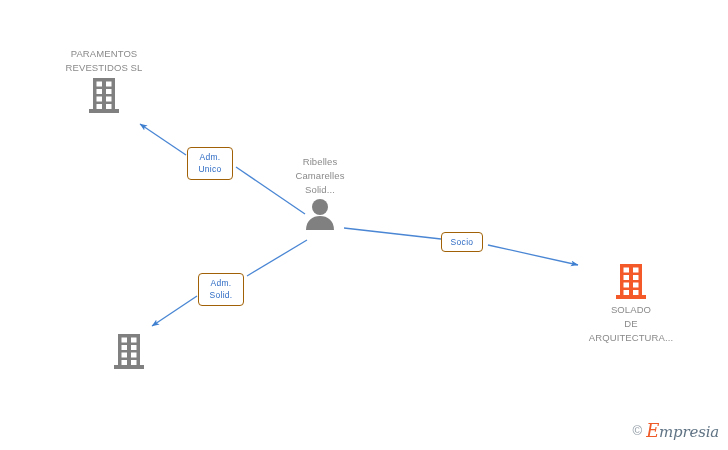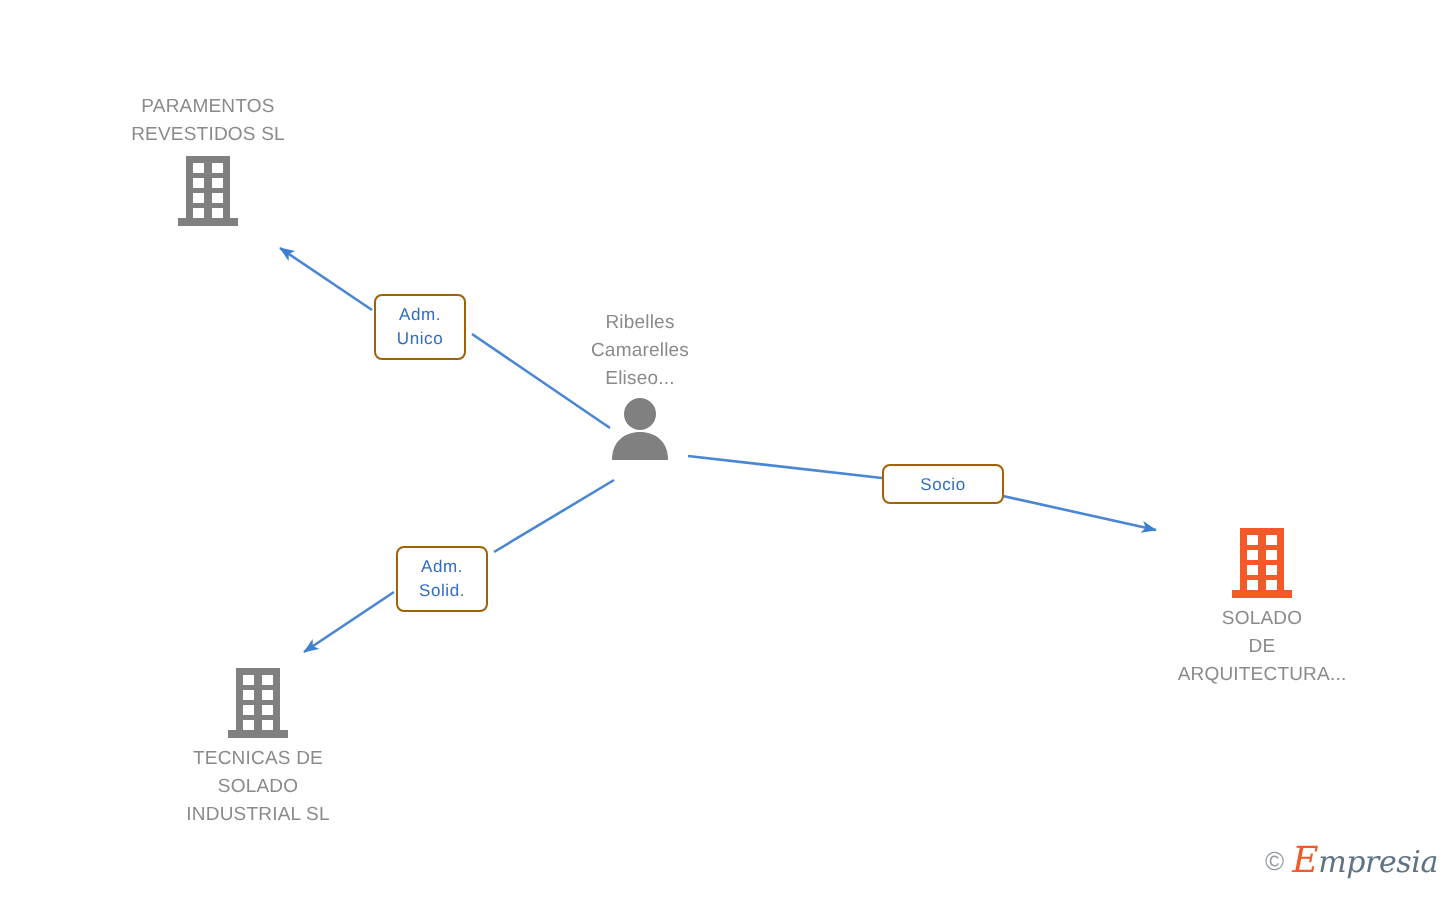--- a/index.html
+++ b/index.html
@@ -135,43 +135,40 @@
       <rect x="19" y="19.5" width="5.5" height="5" fill="#ffffff"></rect>
       <rect x="9.5" y="27" width="5.5" height="5" fill="#ffffff"></rect>
       <rect x="19" y="27" width="5.5" height="5" fill="#ffffff"></rect>
       <rect x="2" y="32" width="30" height="4" fill="#808080"></rect>
     </svg>
   </div>
 
   <div class="node" style="left:320px; top:155px;">
     <div class="node-label above">Ribelles
 Camarelles
-Eliseo...</div>
+Solid...</div>
     <svg class="node-icon person" viewBox="0 0 36 32">
       <circle cx="18" cy="9" r="8" fill="#808080"></circle>
       <path d="M4,32 C4,22.5 10.5,18 18,18 C25.5,18 32,22.5 32,32 Z" fill="#808080"></path>
     </svg>
   </div>
 
   <div class="node" style="left:129px; top:333px;">
     <svg class="node-icon" viewBox="0 0 34 38">
       <rect x="6" y="1" width="22" height="31" fill="#808080"></rect>
       <rect x="9.5" y="4.5" width="5.5" height="5" fill="#ffffff"></rect>
       <rect x="19" y="4.5" width="5.5" height="5" fill="#ffffff"></rect>
       <rect x="9.5" y="12" width="5.5" height="5" fill="#ffffff"></rect>
       <rect x="19" y="12" width="5.5" height="5" fill="#ffffff"></rect>
       <rect x="9.5" y="19.5" width="5.5" height="5" fill="#ffffff"></rect>
       <rect x="19" y="19.5" width="5.5" height="5" fill="#ffffff"></rect>
       <rect x="9.5" y="27" width="5.5" height="5" fill="#ffffff"></rect>
       <rect x="19" y="27" width="5.5" height="5" fill="#ffffff"></rect>
       <rect x="2" y="32" width="30" height="4" fill="#808080"></rect>
     </svg>
-    <div class="node-label below">TECNICAS DE
-SOLADO
-INDUSTRIAL SL</div>
   </div>
 
   <div class="node" style="left:631px; top:263px;">
     <svg class="node-icon" viewBox="0 0 34 38">
       <rect x="6" y="1" width="22" height="31" fill="#f4592a"></rect>
       <rect x="9.5" y="4.5" width="5.5" height="5" fill="#ffffff"></rect>
       <rect x="19" y="4.5" width="5.5" height="5" fill="#ffffff"></rect>
       <rect x="9.5" y="12" width="5.5" height="5" fill="#ffffff"></rect>
       <rect x="19" y="12" width="5.5" height="5" fill="#ffffff"></rect>
       <rect x="9.5" y="19.5" width="5.5" height="5" fill="#ffffff"></rect>
@@ -184,20 +181,20 @@
 DE
 ARQUITECTURA...</div>
   </div>
 
   <div class="rel-label" style="left:187px; top:147px; width:46px;">Adm.
 Unico</div>
 
   <div class="rel-label" style="left:198px; top:273px; width:46px;">Adm.
 Solid.</div>
 
-  <div class="rel-label" style="left:441px; top:232px; width:61px;">Socio</div>
+  <div class="rel-label" style="left:441px; top:232px; width:42px;">Socio</div>
 
   <div id="watermark">
     <span class="copy">©</span>
     <span class="brand"><span class="cap">E</span><span>mpresia</span></span>
   </div>
 
 </div>
 
 </body></html>

